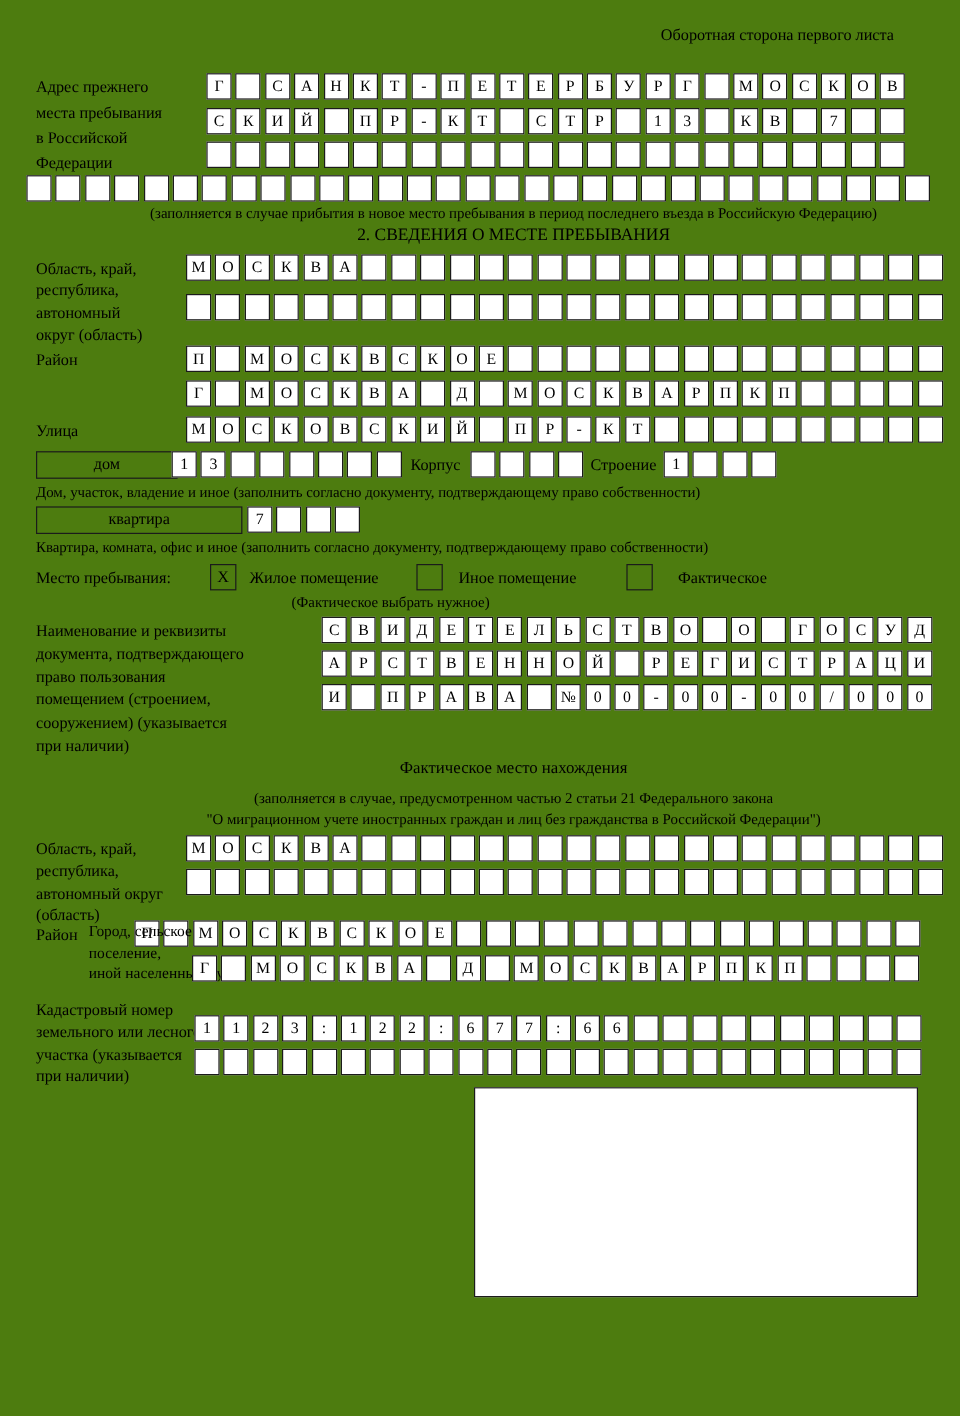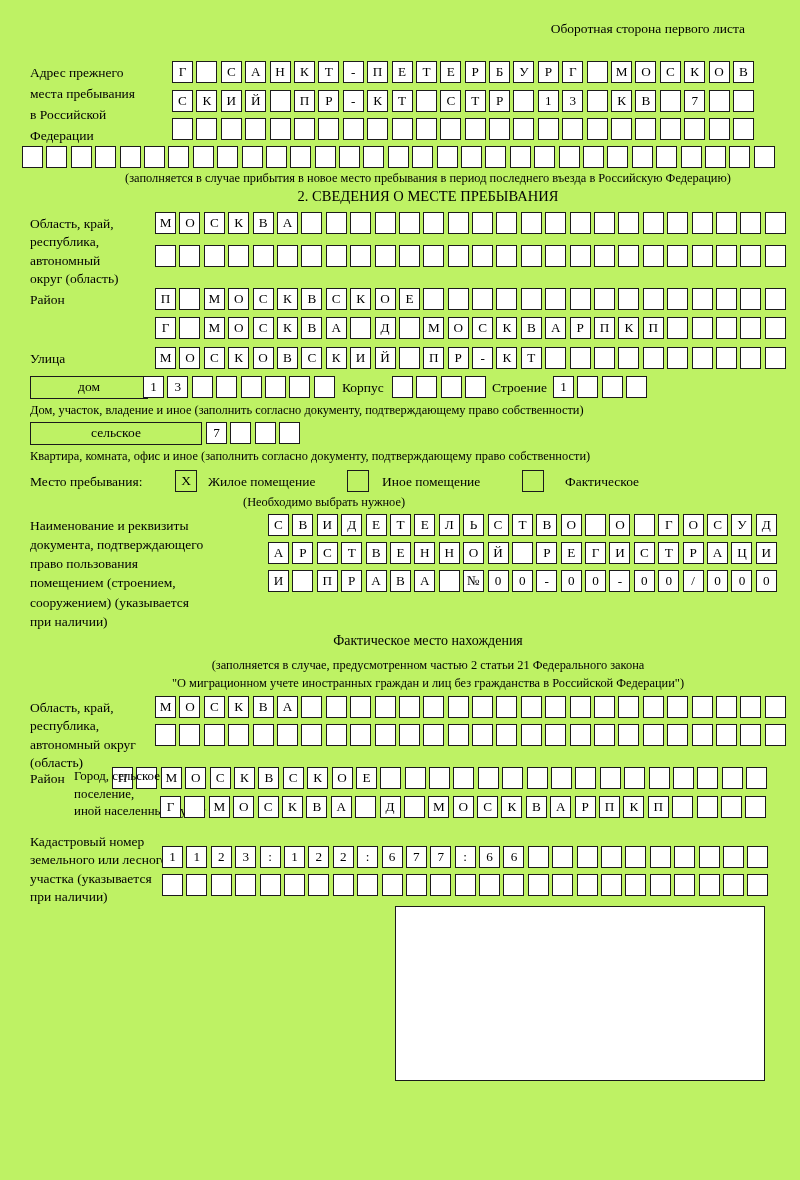--- a/index.html
+++ b/index.html
@@ -1,19 +1,19 @@
 <!DOCTYPE html>
 <html><head>
 <meta charset="utf-8">
 <style>
   html,body{margin:0;padding:0;background:#fff;}
   .page{
     position:relative;
     width:800px;height:1180px;
-    background:#bef264;color:#000;
+    background:#4d7c0f;color:#000;
     font-family:"Liberation Serif","DejaVu Serif",serif;
     overflow:hidden;
   }
   .abs{position:absolute;}
   .lbl{font-size:13.5px;line-height:1.36;white-space:pre-line;}
   .cap{font-size:12.4px;}
   .center{left:0;width:800px;text-align:center;padding-left:28px;}
   .bold{font-weight:normal;}
   .boxrow{white-space:nowrap;height:23px;}
   .cbox{
@@ -71,32 +71,32 @@
   <div class="abs boxrow" style="left:155px;top:347px;"><span class="cbox">М</span><span class="cbox">О</span><span class="cbox">С</span><span class="cbox">К</span><span class="cbox">О</span><span class="cbox">В</span><span class="cbox">С</span><span class="cbox">К</span><span class="cbox">И</span><span class="cbox">Й</span><span class="cbox">&nbsp;</span><span class="cbox">П</span><span class="cbox">Р</span><span class="cbox">-</span><span class="cbox">К</span><span class="cbox">Т</span><span class="cbox">&nbsp;</span><span class="cbox">&nbsp;</span><span class="cbox">&nbsp;</span><span class="cbox">&nbsp;</span><span class="cbox">&nbsp;</span><span class="cbox">&nbsp;</span><span class="cbox">&nbsp;</span><span class="cbox">&nbsp;</span><span class="cbox">&nbsp;</span><span class="cbox">&nbsp;</span></div>
 
   <div class="abs widebox" style="left:30px;top:376px;width:118px;">дом</div>
   <div class="abs boxrow" style="left:143px;top:376px;"><span class="cbox">1</span><span class="cbox">3</span><span class="cbox">&nbsp;</span><span class="cbox">&nbsp;</span><span class="cbox">&nbsp;</span><span class="cbox">&nbsp;</span><span class="cbox">&nbsp;</span><span class="cbox">&nbsp;</span></div>
   <div class="abs lbl" style="left:342px;top:379px;">Корпус</div>
   <div class="abs boxrow" style="left:392px;top:376px;"><span class="cbox">&nbsp;</span><span class="cbox">&nbsp;</span><span class="cbox">&nbsp;</span><span class="cbox">&nbsp;</span></div>
   <div class="abs lbl" style="left:492px;top:379px;">Строение</div>
   <div class="abs boxrow" style="left:553px;top:376px;"><span class="cbox">1</span><span class="cbox">&nbsp;</span><span class="cbox">&nbsp;</span><span class="cbox">&nbsp;</span></div>
   <div class="abs cap" style="left:30px;top:403px;">Дом, участок, владение и иное (заполнить согласно документу, подтверждающему право собственности)</div>
 
-  <div class="abs widebox" style="left:30px;top:422px;width:172px;">сельское</div>
+  <div class="abs widebox" style="left:30px;top:422px;width:172px;">квартира</div>
   <div class="abs boxrow" style="left:206px;top:422px;"><span class="cbox">7</span><span class="cbox">&nbsp;</span><span class="cbox">&nbsp;</span><span class="cbox">&nbsp;</span></div>
   <div class="abs cap" style="left:30px;top:449px;">Квартира, комната, офис и иное (заполнить согласно документу, подтверждающему право собственности)</div>
 
   <div class="abs lbl" style="left:30px;top:473px;">Место пребывания:</div>
   <span class="abs checkbox" style="left:175px;top:470px;">X</span>
   <div class="abs lbl" style="left:208px;top:473px;">Жилое помещение</div>
   <span class="abs checkbox" style="left:347px;top:470px;"></span>
   <div class="abs lbl" style="left:382px;top:473px;">Иное помещение</div>
   <span class="abs checkbox" style="left:522px;top:470px;"></span>
   <div class="abs lbl" style="left:565px;top:473px;">Фактическое</div>
-  <div class="abs cap" style="left:243px;top:495px;">(Необходимо выбрать нужное)</div>
+  <div class="abs cap" style="left:243px;top:495px;">(Фактическое выбрать нужное)</div>
 
   <div class="abs lbl" style="left:30px;top:516px;width:238px;line-height:1.42;">Наименование и реквизиты
 документа, подтверждающего
 право пользования
 помещением (строением,
 сооружением) (указывается
 при наличии)</div>
   <div class="abs boxrow" style="left:268px;top:514px;"><span class="cbox">С</span><span class="cbox">В</span><span class="cbox">И</span><span class="cbox">Д</span><span class="cbox">Е</span><span class="cbox">Т</span><span class="cbox">Е</span><span class="cbox">Л</span><span class="cbox">Ь</span><span class="cbox">С</span><span class="cbox">Т</span><span class="cbox">В</span><span class="cbox">О</span><span class="cbox">&nbsp;</span><span class="cbox">О</span><span class="cbox">&nbsp;</span><span class="cbox">Г</span><span class="cbox">О</span><span class="cbox">С</span><span class="cbox">У</span><span class="cbox">Д</span></div>
   <div class="abs boxrow" style="left:268px;top:542px;"><span class="cbox">А</span><span class="cbox">Р</span><span class="cbox">С</span><span class="cbox">Т</span><span class="cbox">В</span><span class="cbox">Е</span><span class="cbox">Н</span><span class="cbox">Н</span><span class="cbox">О</span><span class="cbox">Й</span><span class="cbox">&nbsp;</span><span class="cbox">Р</span><span class="cbox">Е</span><span class="cbox">Г</span><span class="cbox">И</span><span class="cbox">С</span><span class="cbox">Т</span><span class="cbox">Р</span><span class="cbox">А</span><span class="cbox">Ц</span><span class="cbox">И</span></div>
   <div class="abs boxrow" style="left:268px;top:570px;"><span class="cbox">И</span><span class="cbox">&nbsp;</span><span class="cbox">П</span><span class="cbox">Р</span><span class="cbox">А</span><span class="cbox">В</span><span class="cbox">А</span><span class="cbox">&nbsp;</span><span class="cbox">№</span><span class="cbox">0</span><span class="cbox">0</span><span class="cbox">-</span><span class="cbox">0</span><span class="cbox">0</span><span class="cbox">-</span><span class="cbox">0</span><span class="cbox">0</span><span class="cbox">/</span><span class="cbox">0</span><span class="cbox">0</span><span class="cbox">0</span></div>

